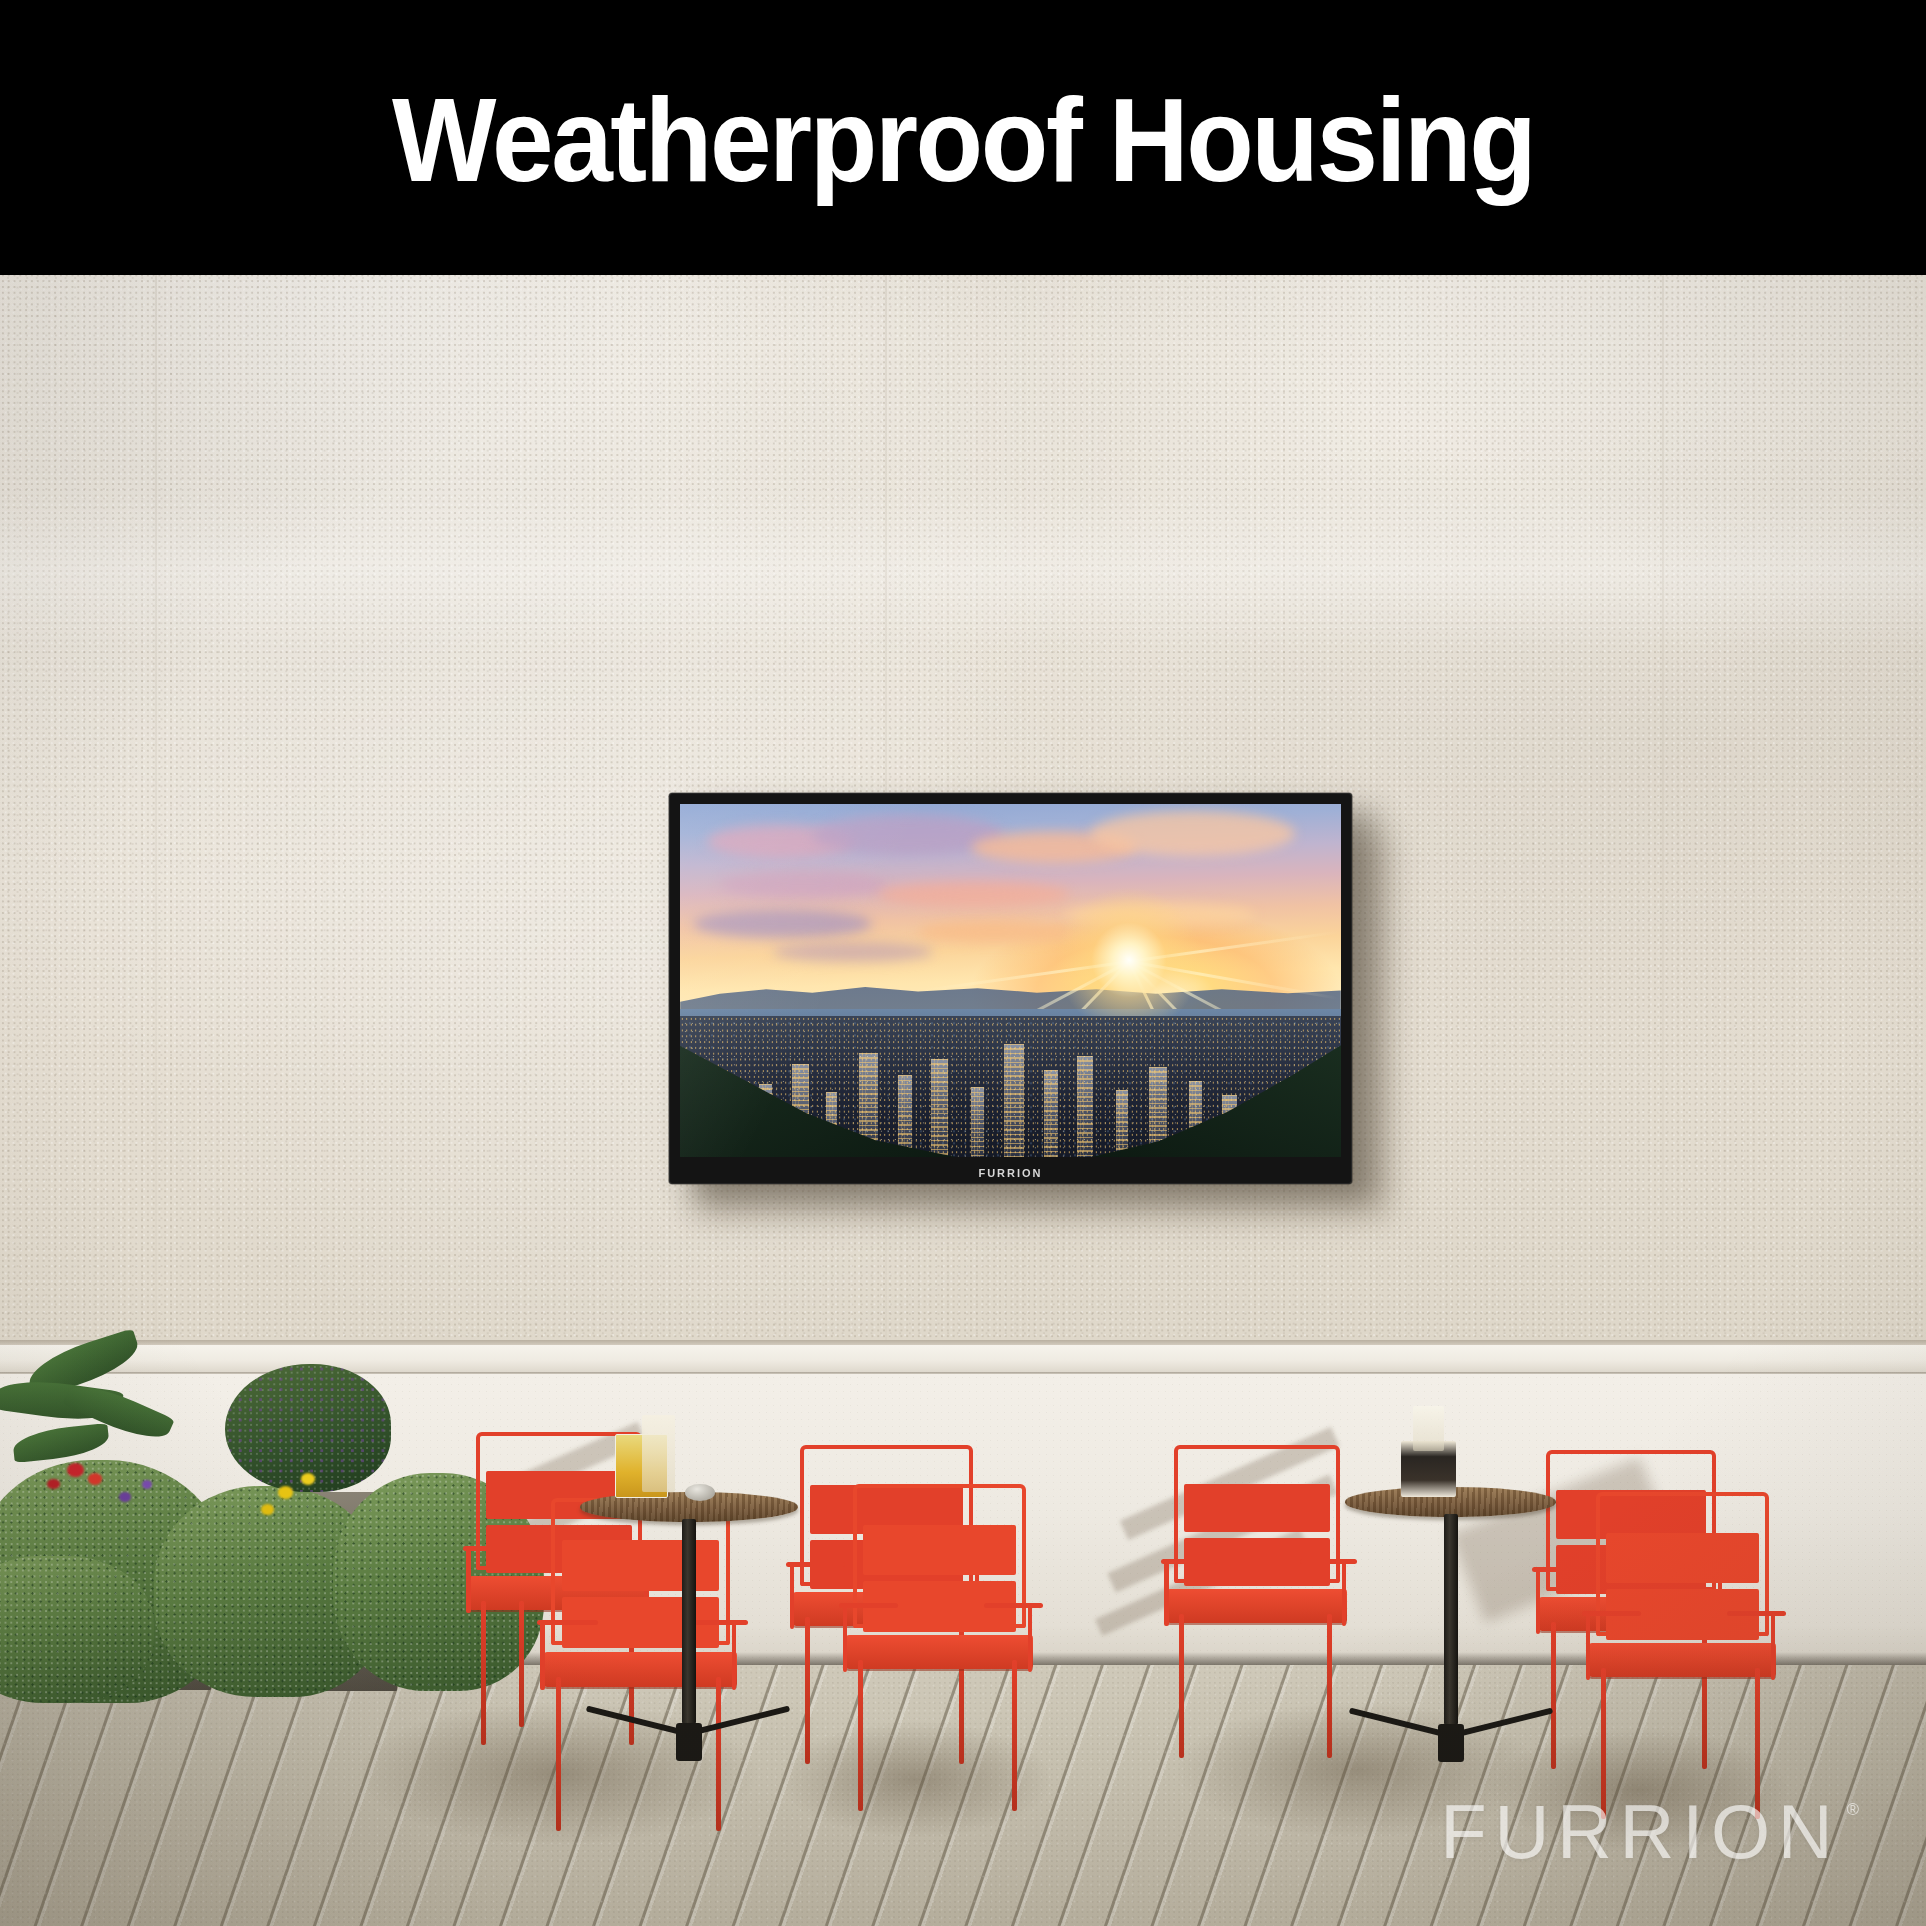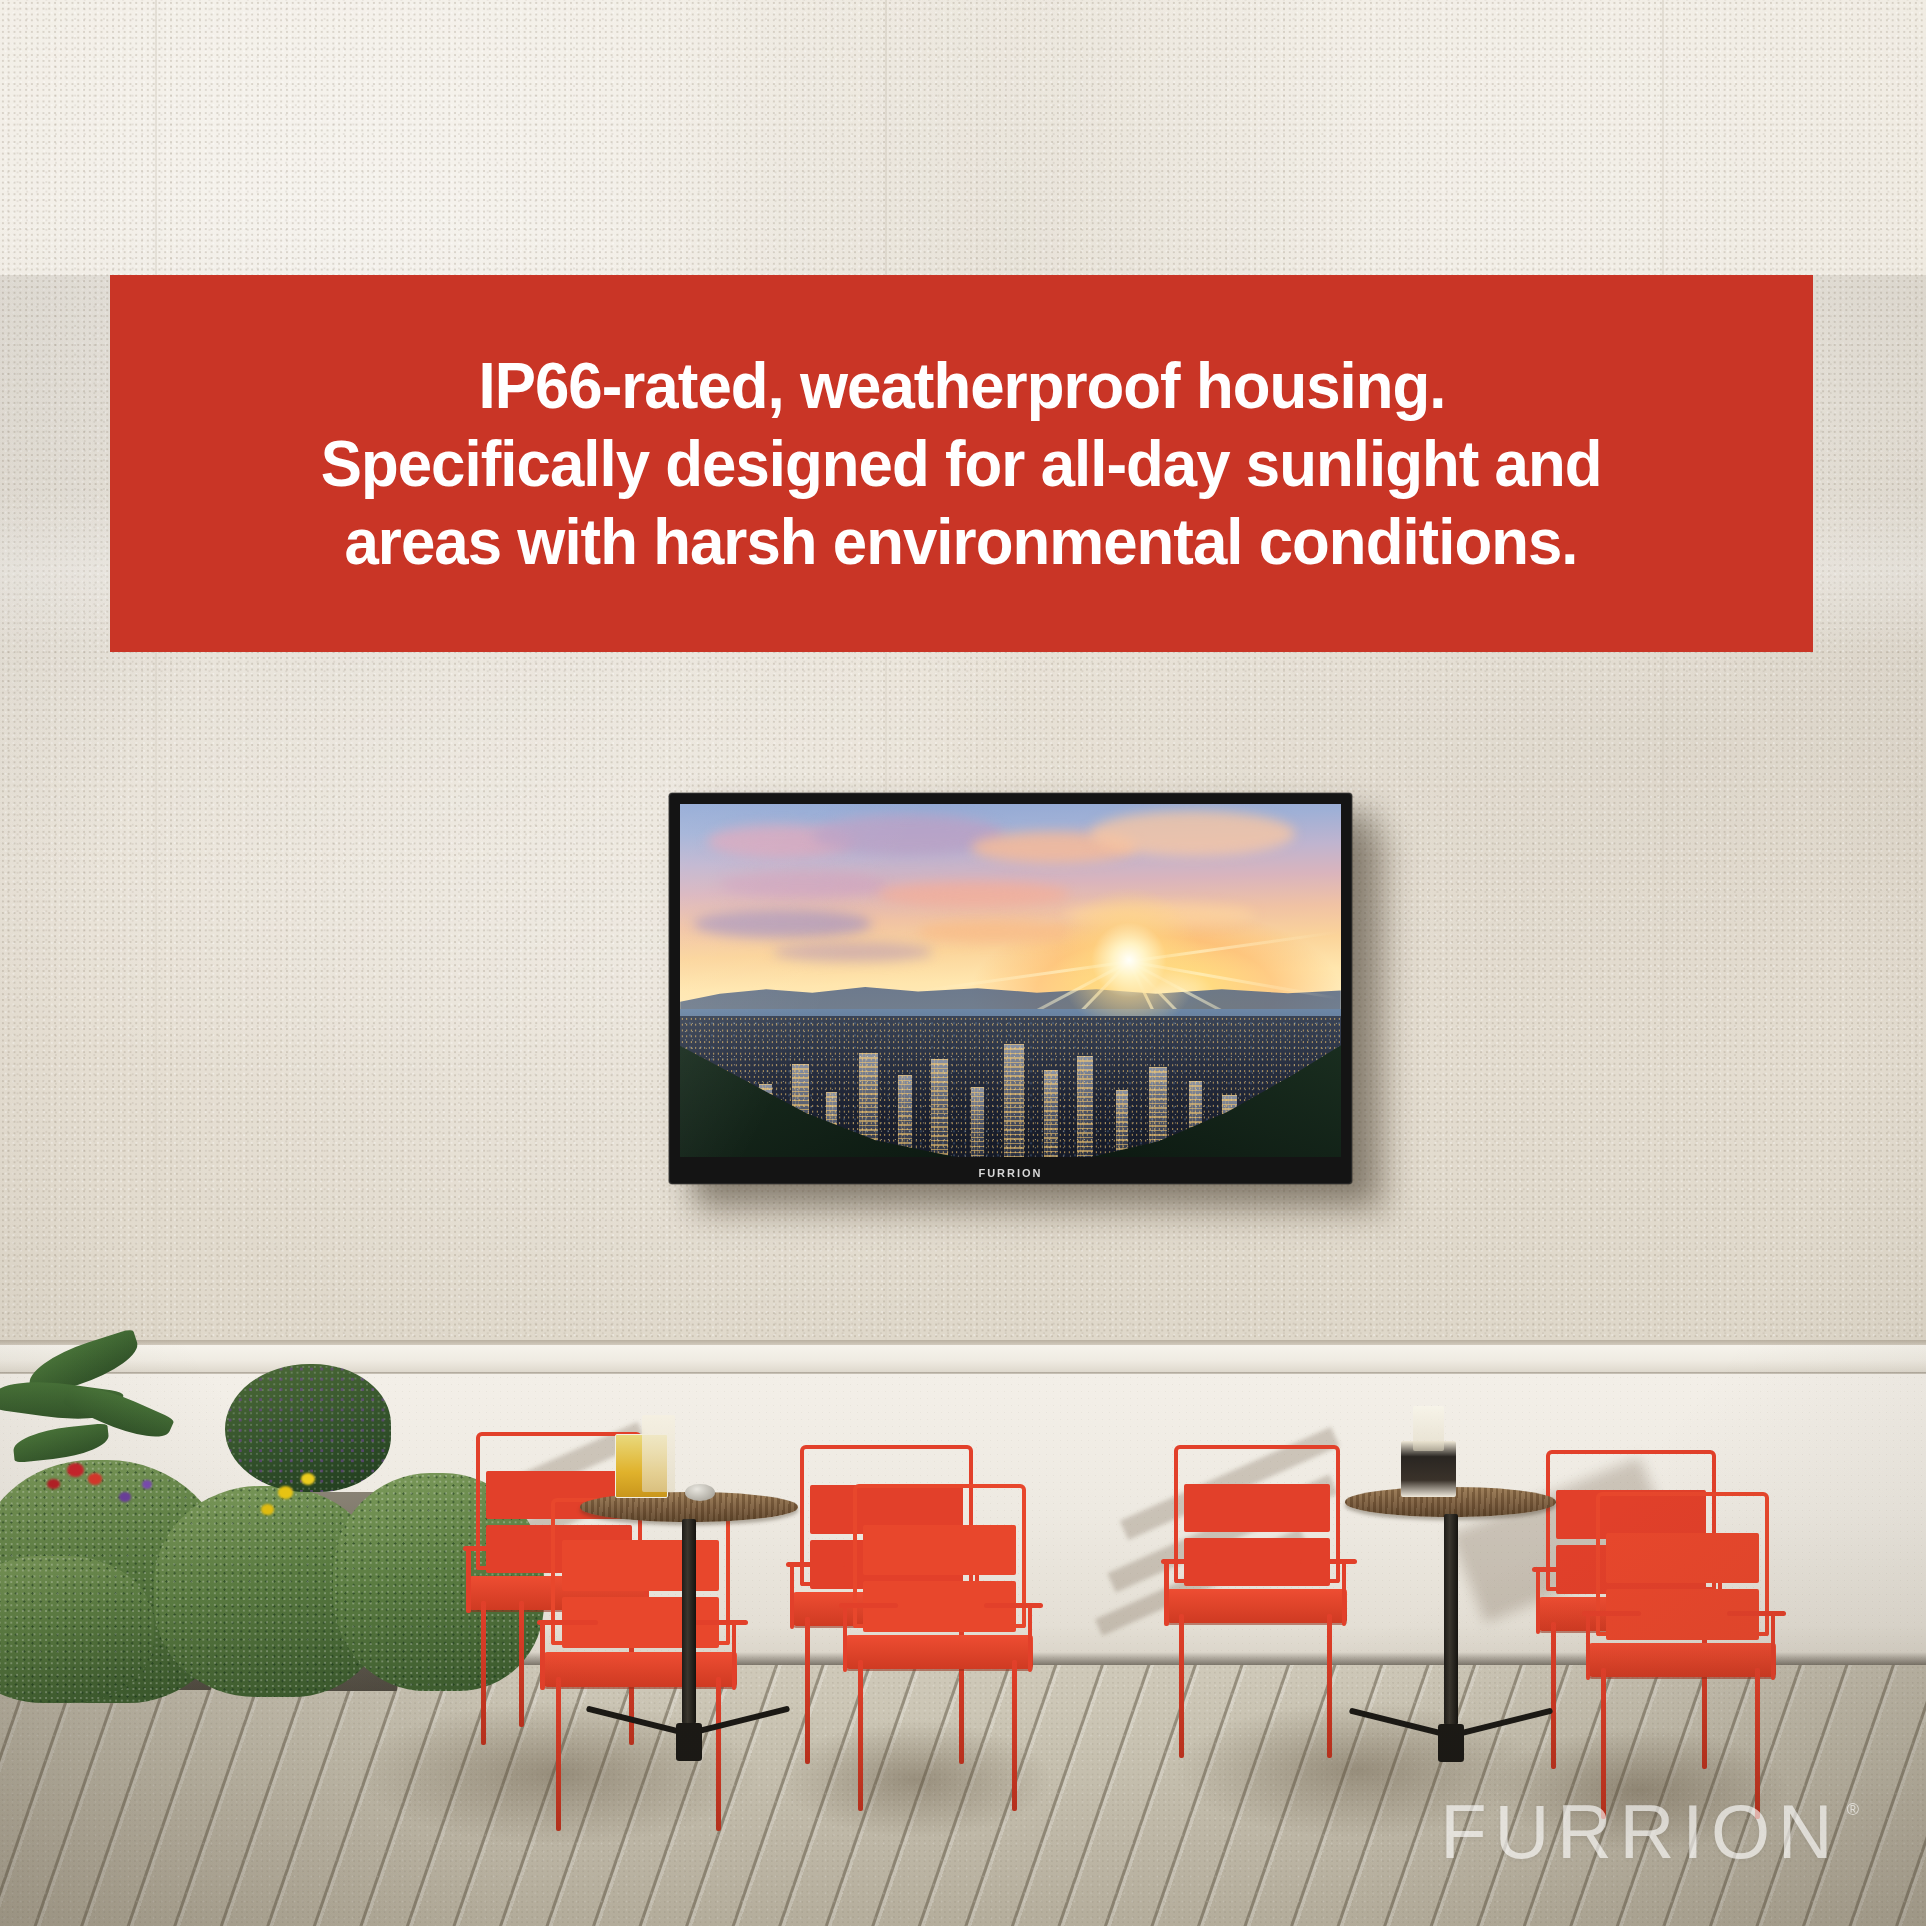--- a/index.html
+++ b/index.html
@@ -588,21 +588,19 @@
     </div>
 
     <div id="watermark">
       <span id="wm-word">FURRION</span>
       <span id="wm-reg">®</span>
     </div>
 
     <div id="vignette"></div>
   </div>
 
-
-  <div id="red-banner">
-    <p>IP66-rated, weatherproof housing.</p>
-    <p>Specifically designed for all-day sunlight and</p>
-    <p>areas with harsh environmental conditions.</p>
+  <div id="title-bar">
+    <h1 id="title-text">Weatherproof Housing</h1>
   </div>
 
+
 </div>
 
 
 </body></html>

